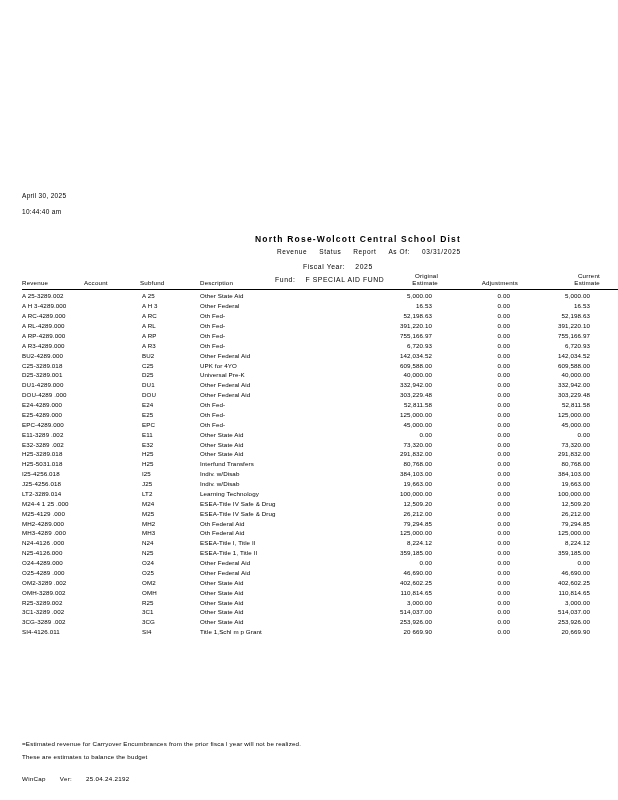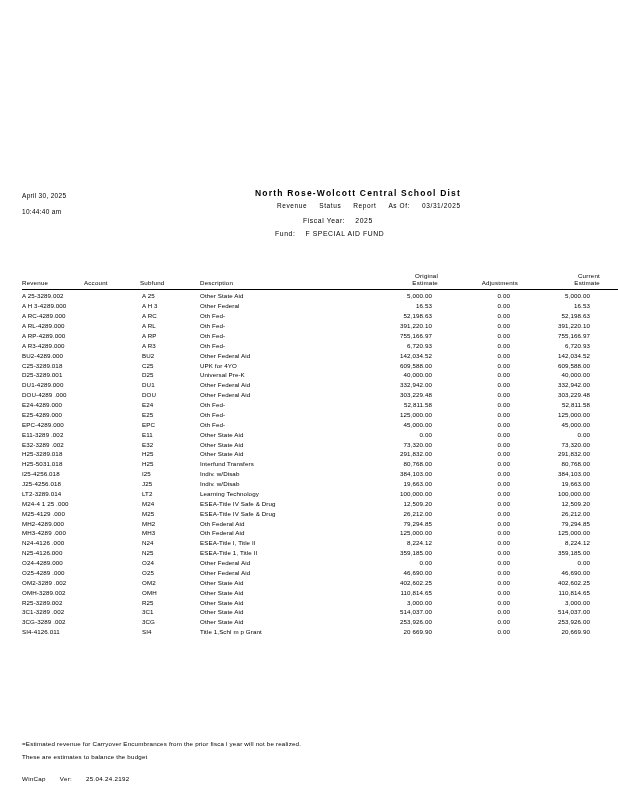--- a/index.html
+++ b/index.html
@@ -45,20 +45,21 @@
     left: 255px;
     top: 188px;
     width: 340px;
     font-size: 7.5px;
   }
   .hdr-line1 {
     font-weight: bold;
     font-size: 8.5px;
     letter-spacing: 1.2px;
     white-space: nowrap;
+    margin-top: 46px;
   }
   .hdr-line2 {
     margin-top: 4px;
     margin-left: 22px;
     font-size: 6.5px;
     letter-spacing: 0.6px;
     white-space: nowrap;
   }
   .hdr-line2 span { margin-right: 12px; }
   .hdr-line3 {

